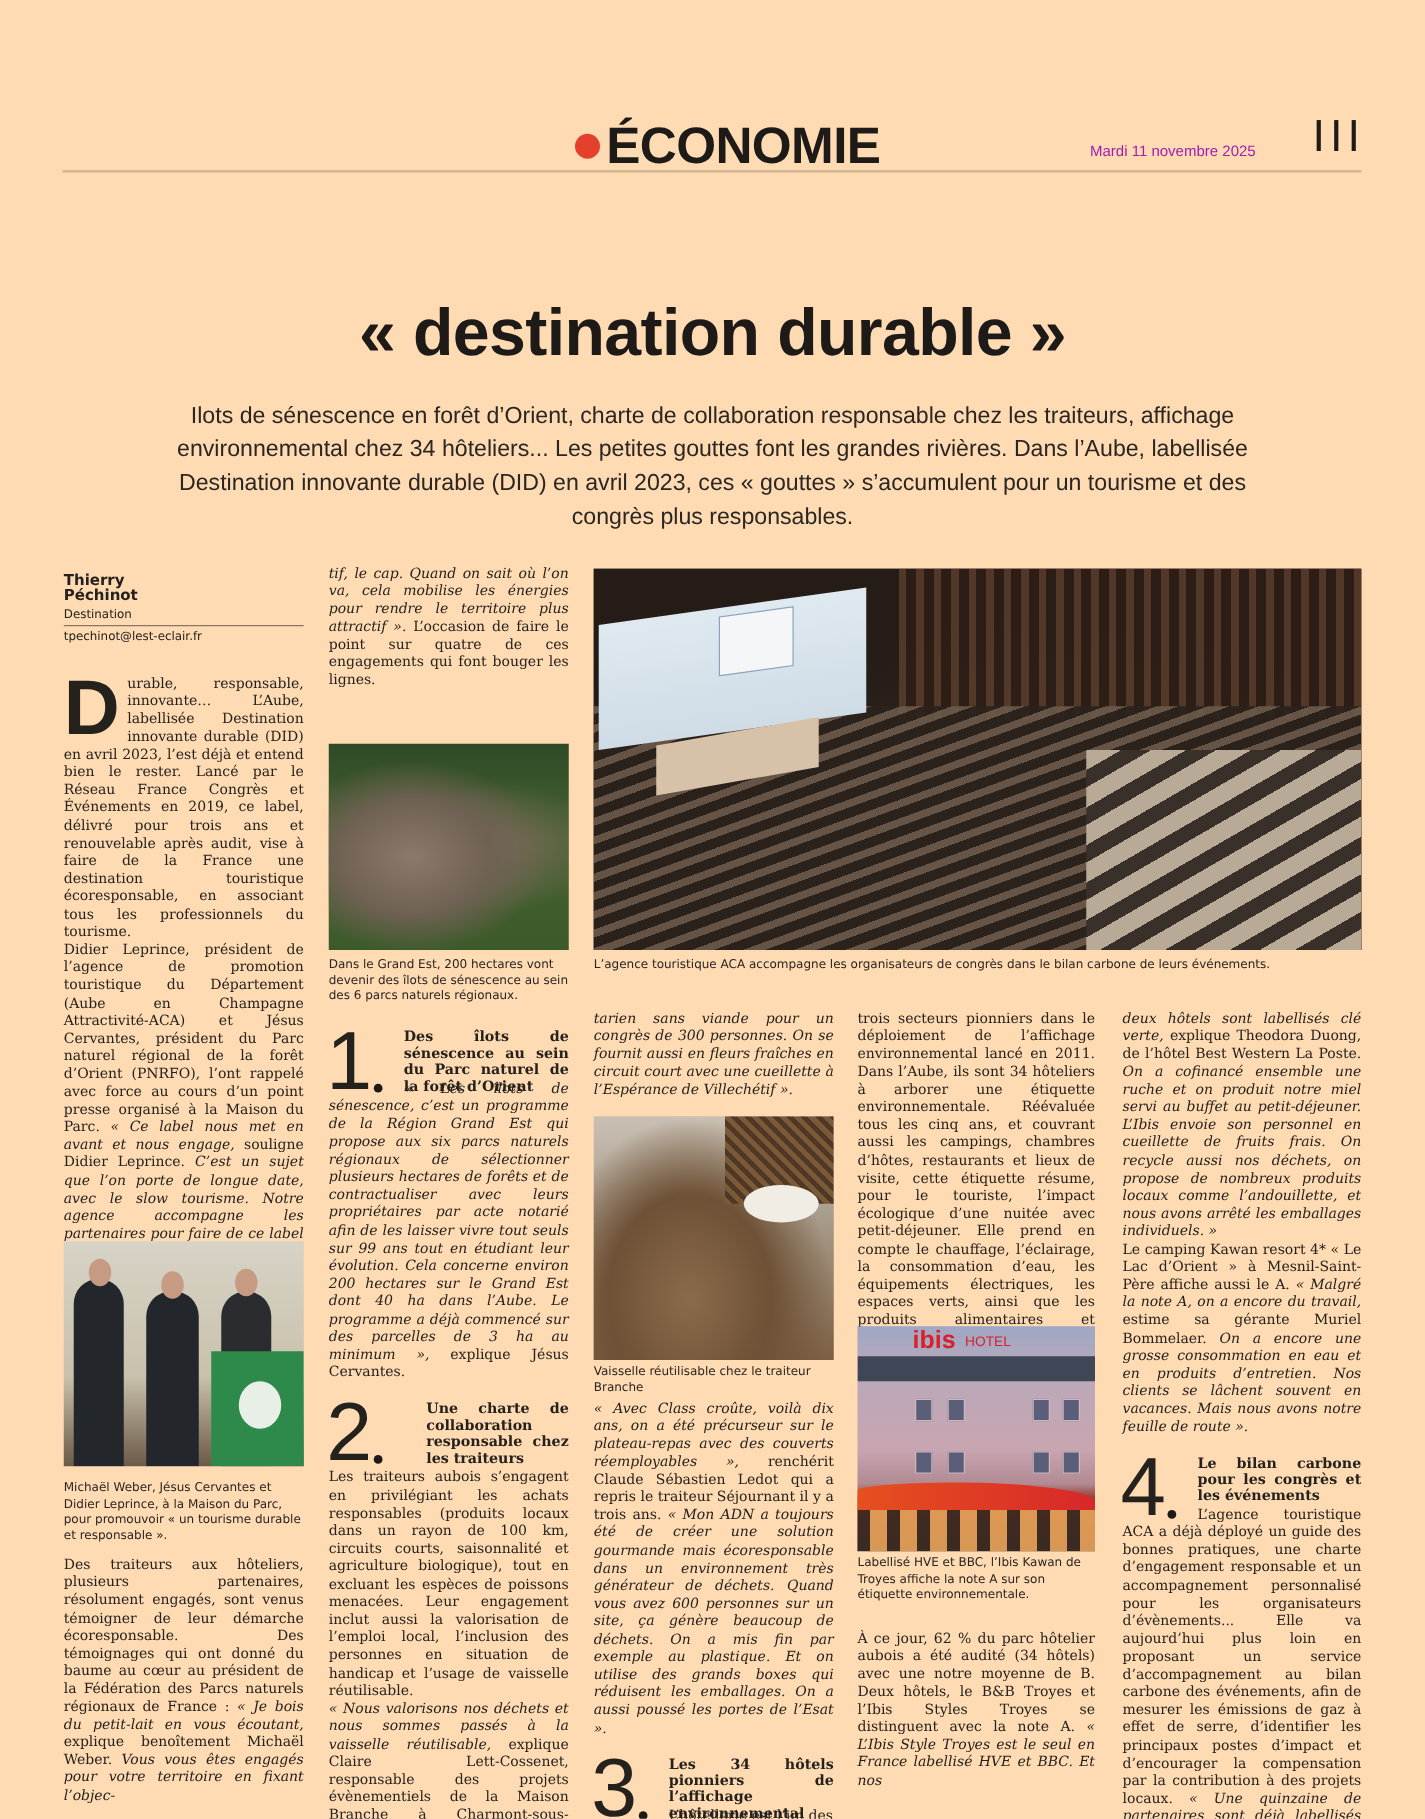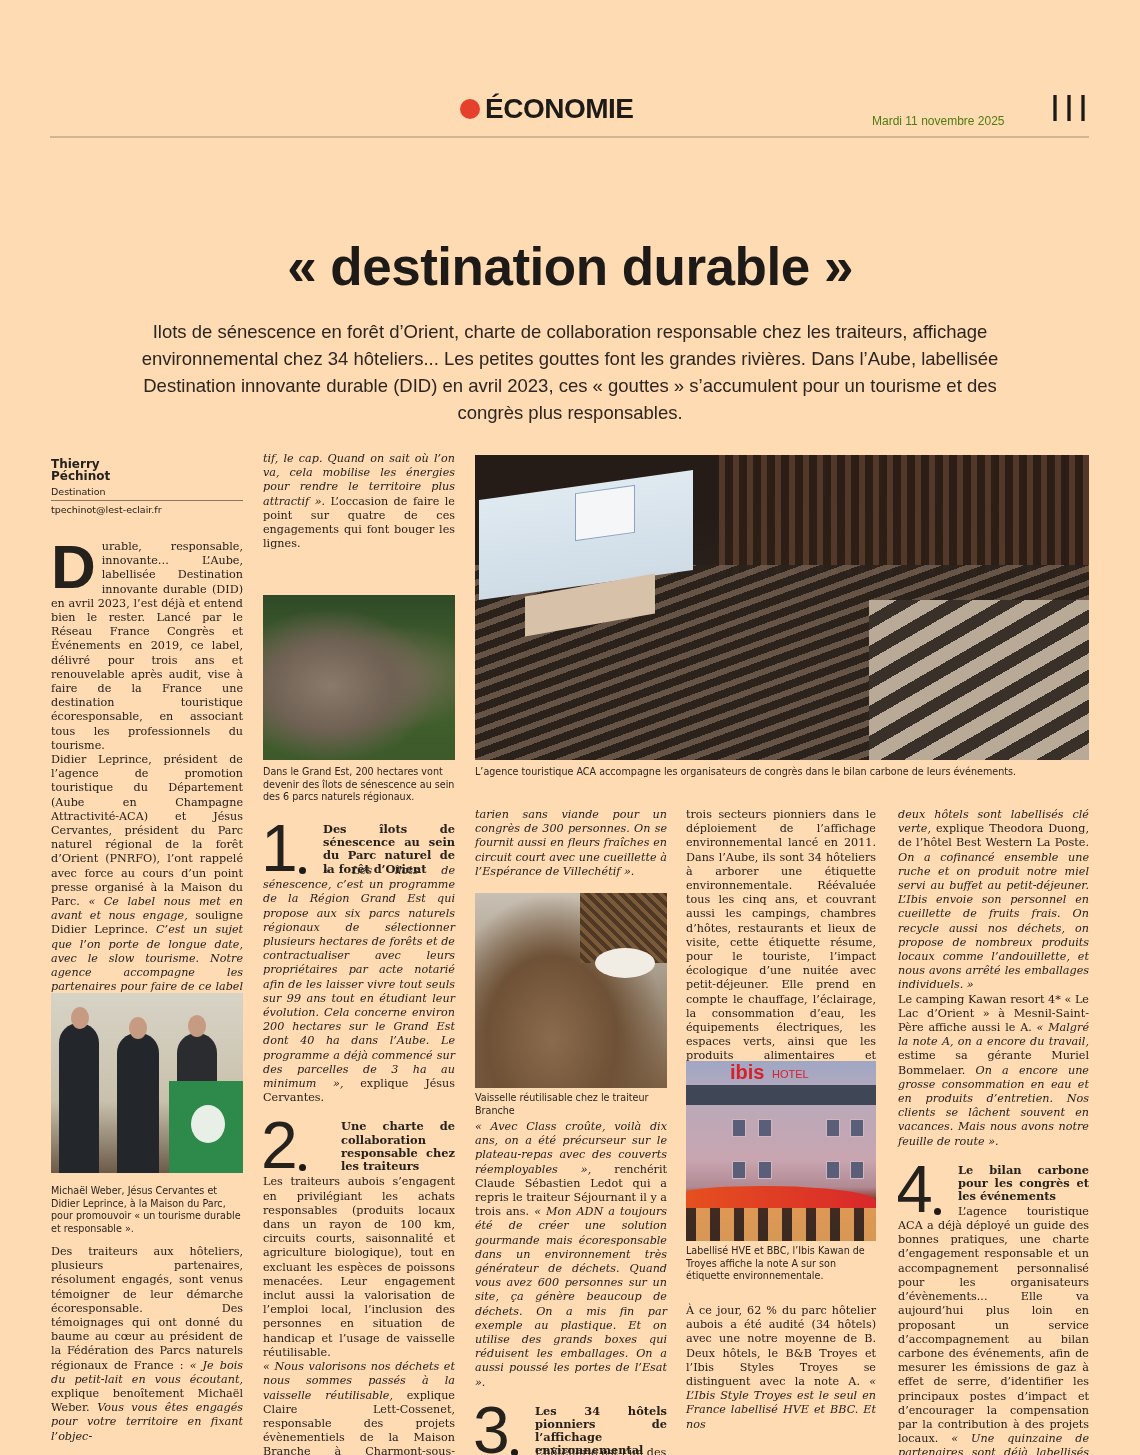--- a/index.html
+++ b/index.html
@@ -11,28 +11,28 @@
     position: relative;
     overflow: hidden;
   }
   .abs { position: absolute; }
 
   
   .rubric {
     left: 460px; top: 93px;
     display: flex; align-items: center;
     font-family: "Liberation Sans", sans-serif;
-    font-weight: 700; font-size: 28px; letter-spacing: -0.5px;
+    font-weight: 700; font-size: 41px; letter-spacing: -0.5px;
     color: #1d1a17;
     text-align: right;
   }
   .rubric .dot { width: 20px; height: 20px; border-radius: 50%; margin-right: 5px; }
   .date {
     left: 872px; top: 114px;
-    font-family: "Liberation Sans", sans-serif; font-size: 12px; color: #4d7c0f;
+    font-family: "Liberation Sans", sans-serif; font-size: 12px; color: #a21caf;
   }
   .pagenum {
     left: 1050px; top: 88px;
     font-family: Liberation Sans, sans-serif; font-size: 36px; letter-spacing: 4px;
     font-weight: 300;
   }
   .rule { left: 50px; top: 136px; width: 1039px; height: 2px; background: #d2b592; }
 
   
   .headline {

